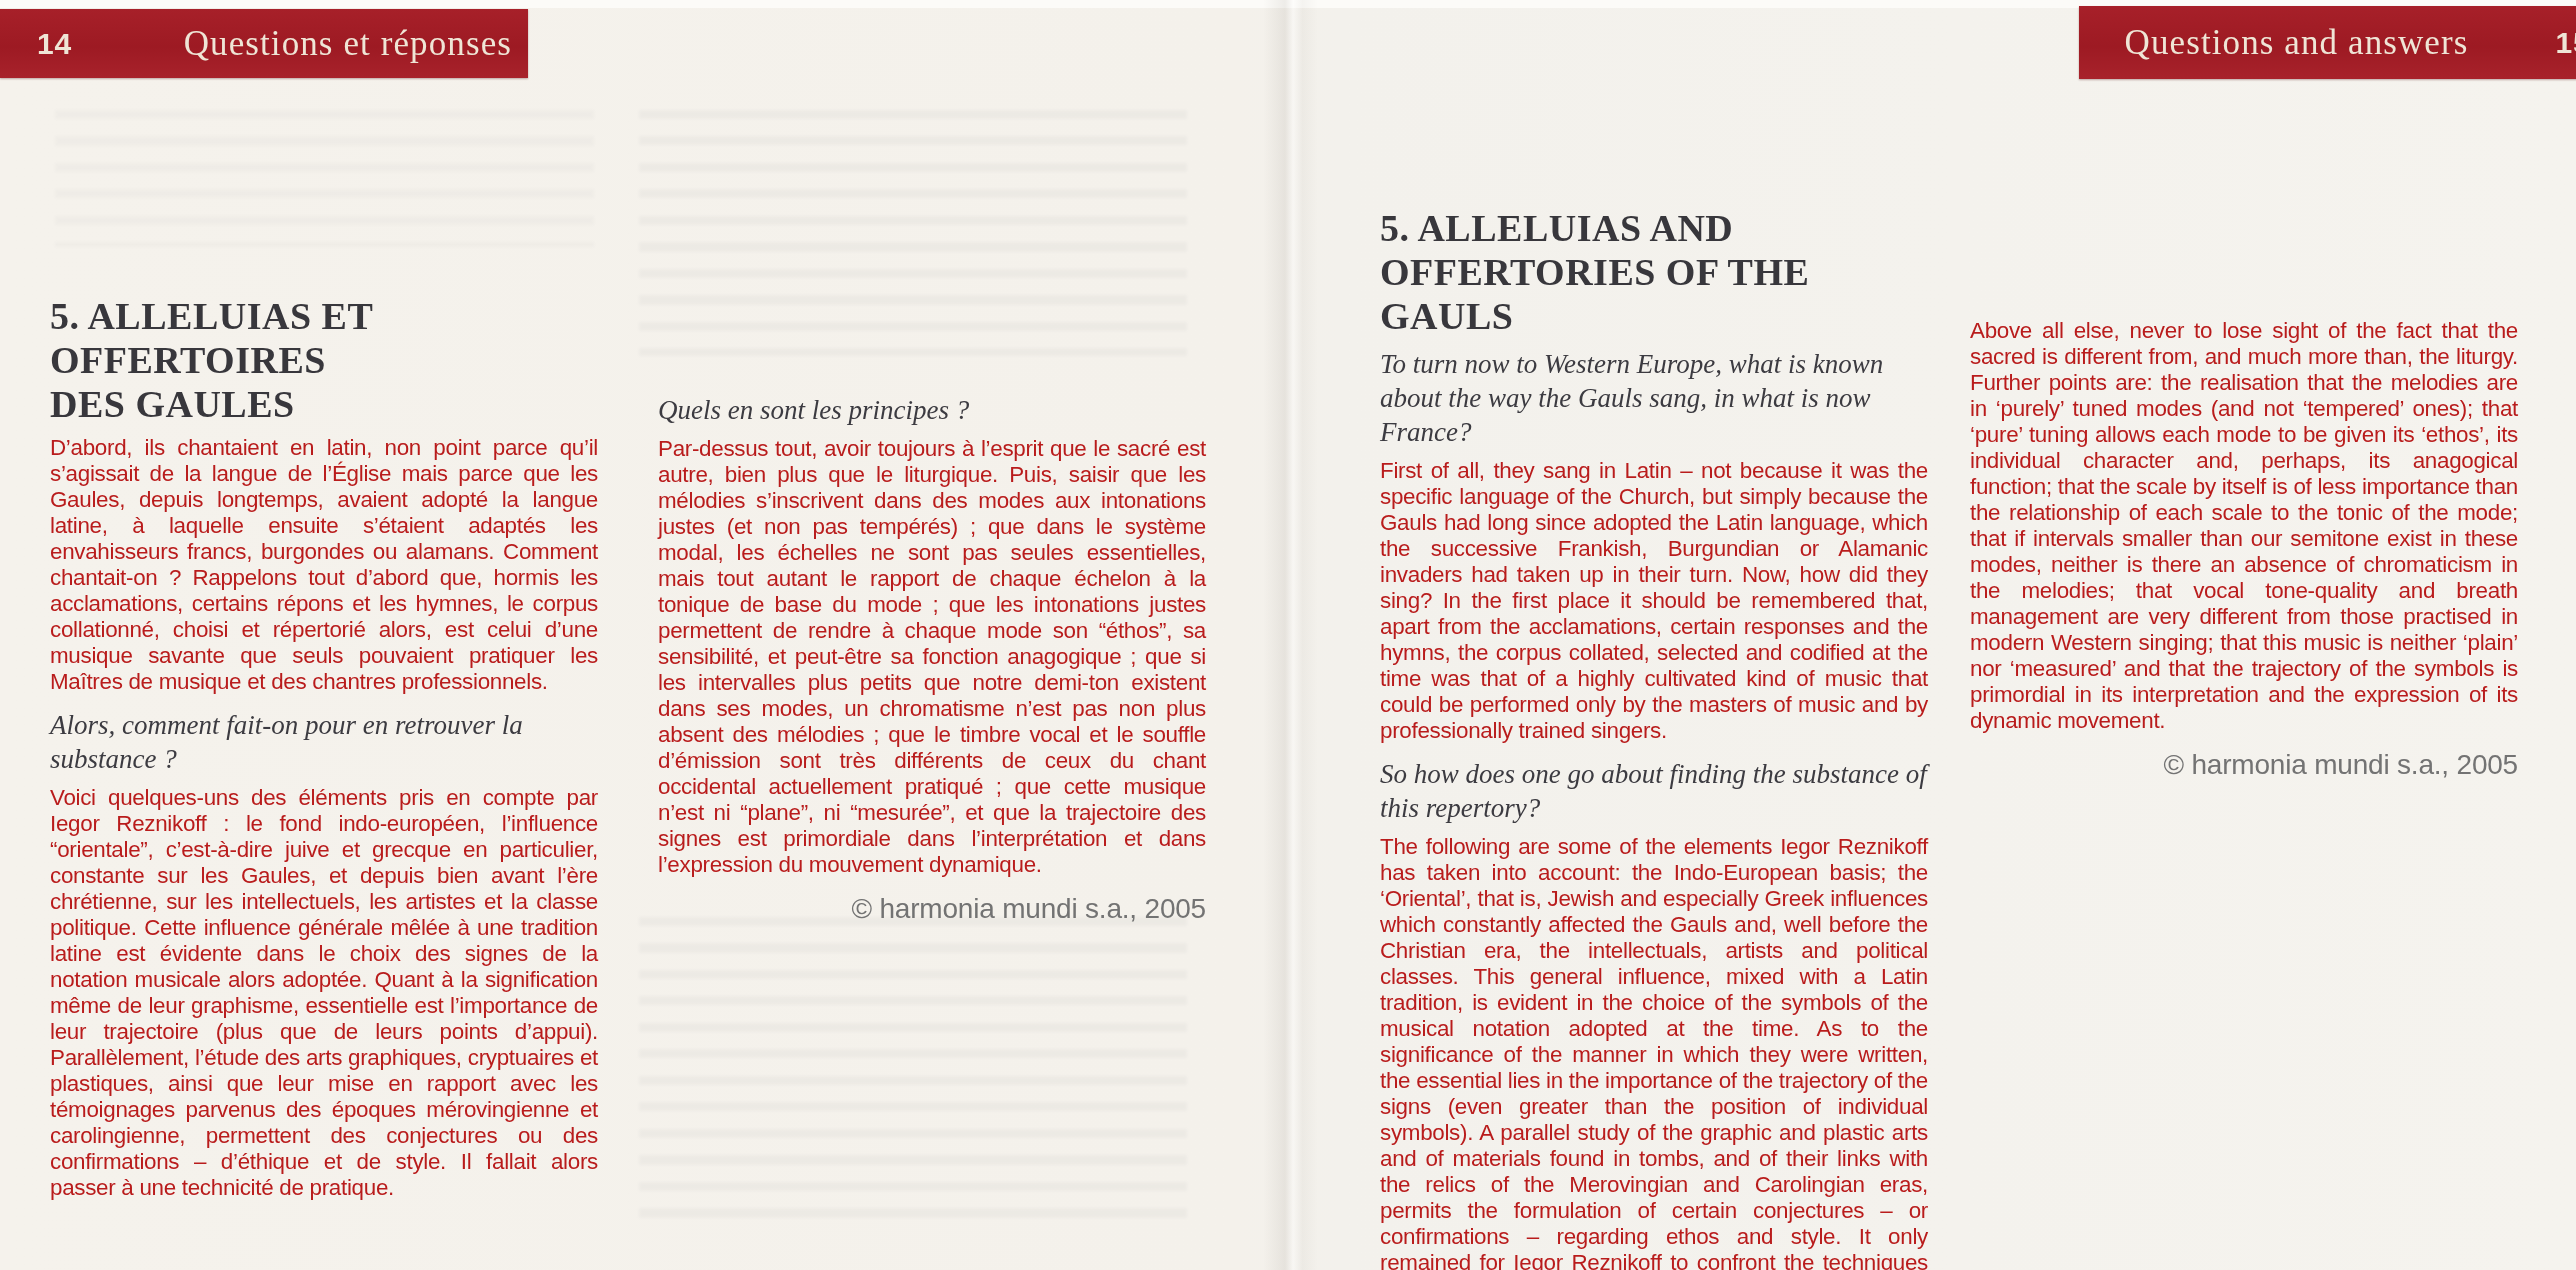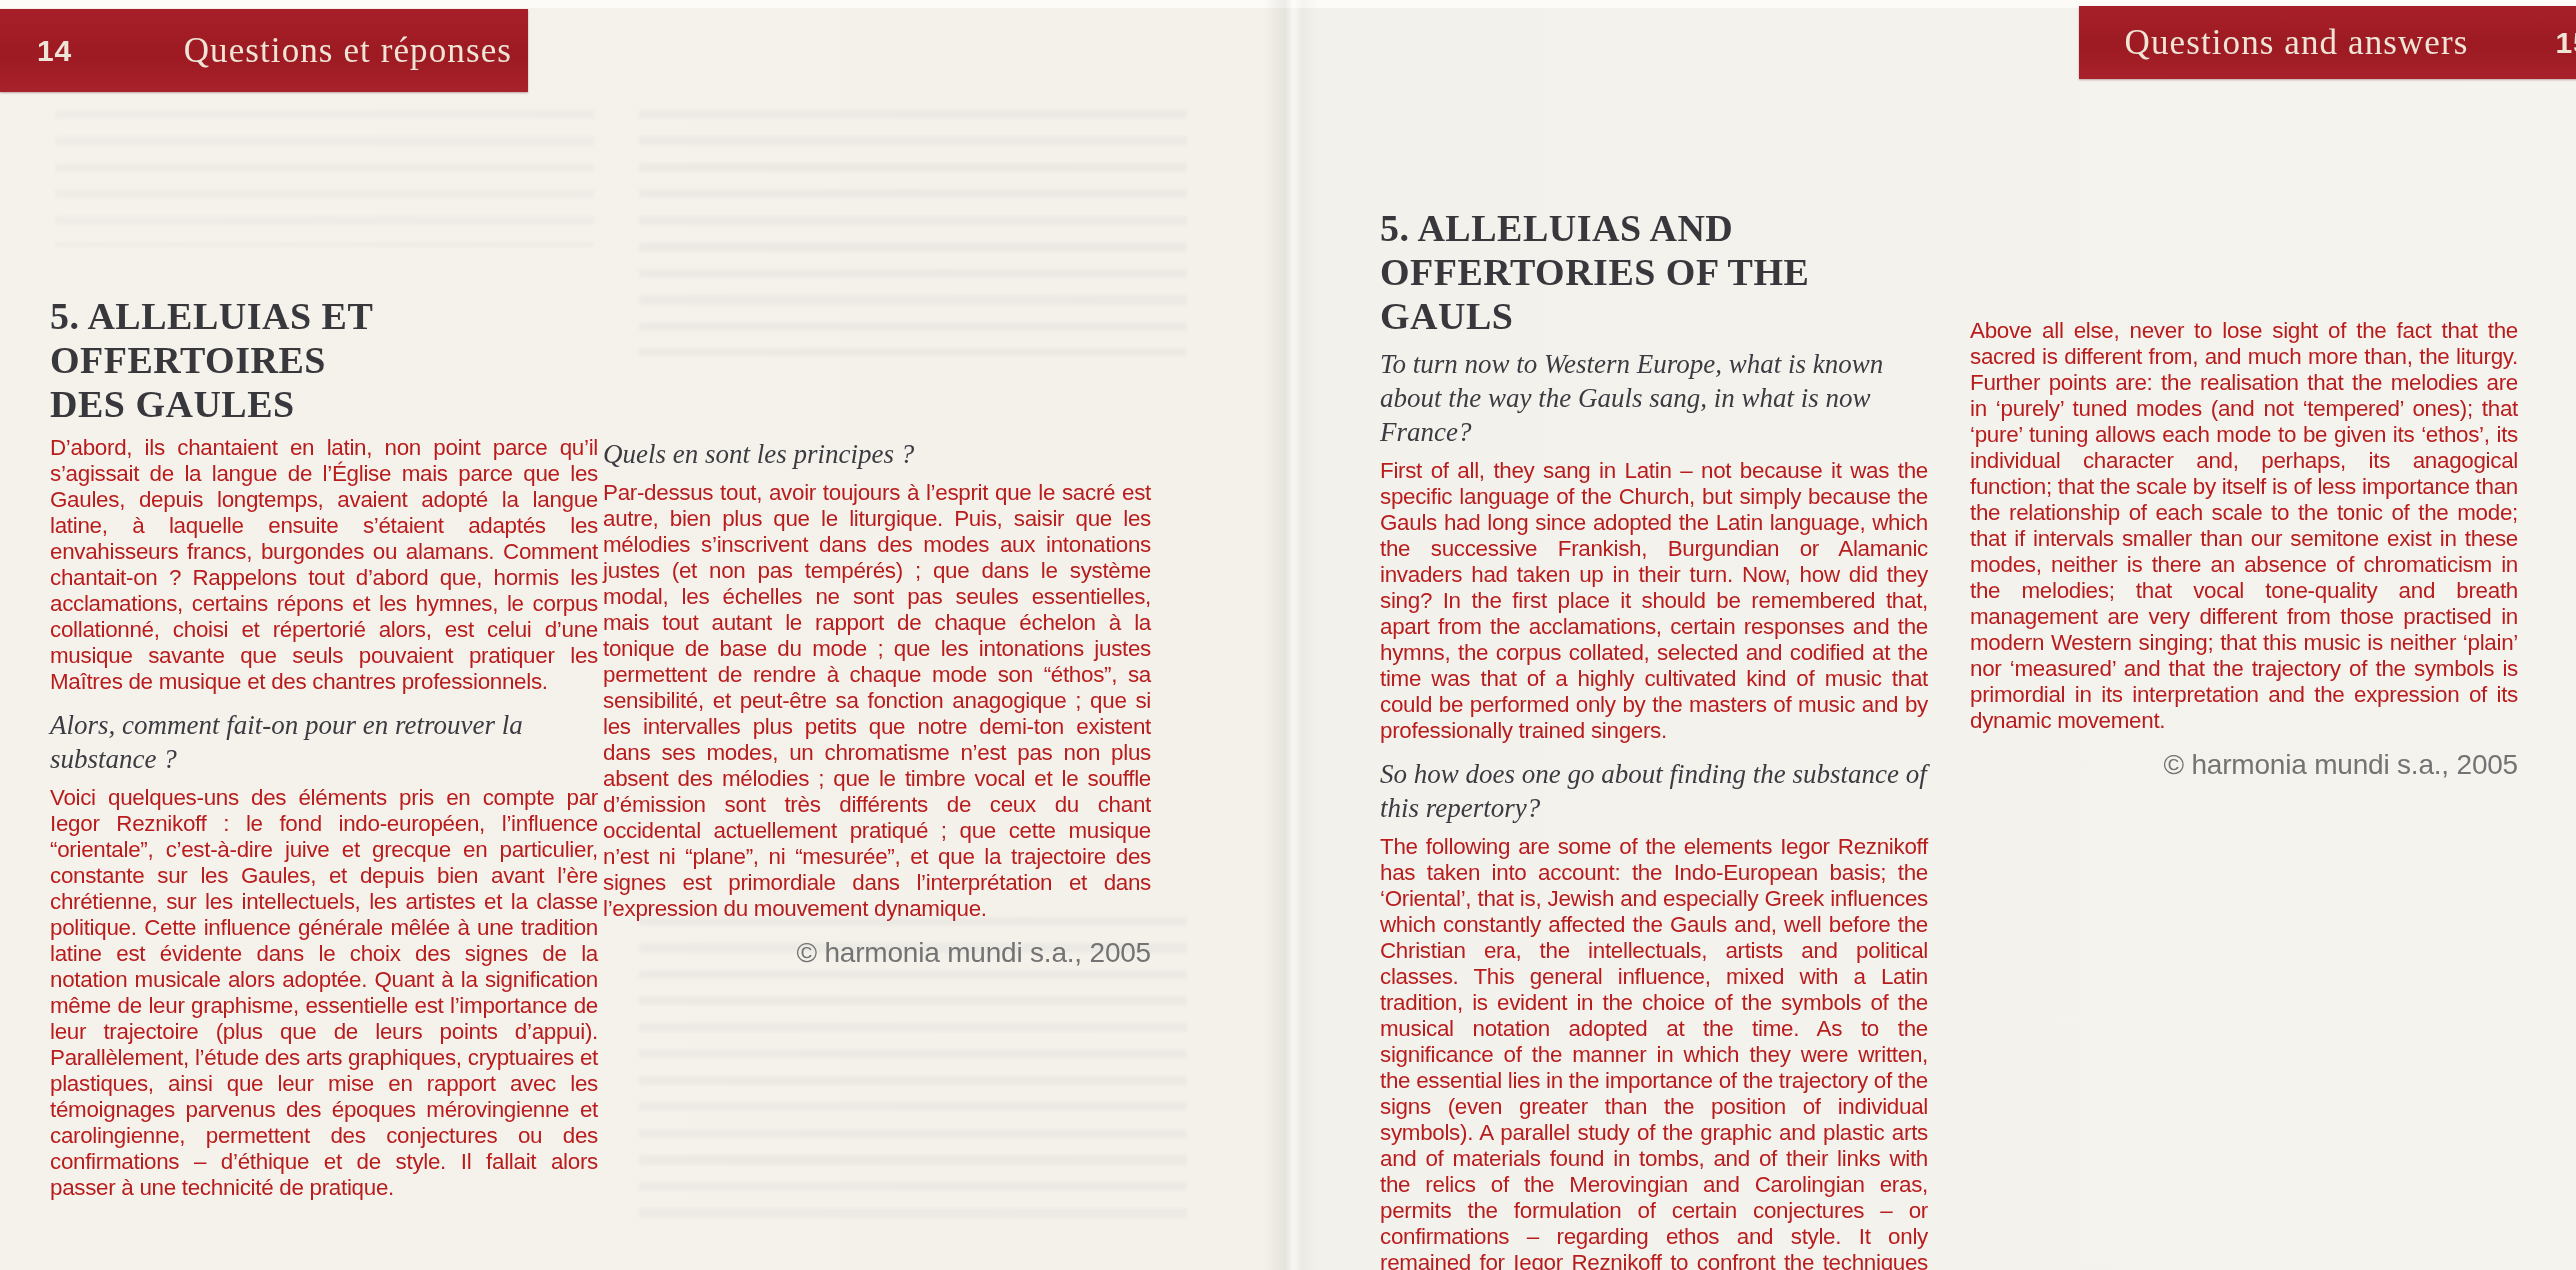--- a/index.html
+++ b/index.html
@@ -20,29 +20,29 @@
   }
   
   .banner {
     position: absolute;
     display: flex; align-items: center; justify-content: space-between;
     background: linear-gradient(180deg, #a72029 0%, #9d1a23 55%, #a8222b 100%);
     color: #efe5d6;
     font-family: "Liberation Serif", serif;
     box-shadow: 0 0.9px 1.8px rgba(90,20,25,0.35);
   }
-  .banner-left  { left: 0;      top: 9px; width: 475px; height: 83px; padding: 0 16.4px 0 37px; }
+  .banner-left  { left: 0;      top: 9px; width: 475px; height: 69px; padding: 0 16.4px 0 37px; }
   .banner-right { left: 2079px; top: 6.4px;  width: 497px; height: 73px; padding: 0 60px 0 14.6px; }
   .banner .page-num   { font-family: "Liberation Sans", sans-serif; font-weight: bold; font-size: 30px; letter-spacing: 0.9px; }
   .banner .banner-ttl { font-size: 35px; letter-spacing: 1.1px; margin-left: 31px; }
 
   
   .col { position: absolute; width: 548px; }
   .col1 { left: 50px;   top: 294px; }
-  .col2 { left: 603px;  top: 393px; margin-top: 44px; }
+  .col2 { left: 658px;  top: 393px; }
   .col3 { left: 1380px; top: 206px; }
   .col4 { left: 1970px; top: 318px; }
 
   .page-title {
     margin: 0 0 9px 0;
     font-family: "Liberation Serif", serif;
     font-weight: bold;
     font-size: 38px; line-height: 44px;
     letter-spacing: 0.5px;
     color: #38373c;

